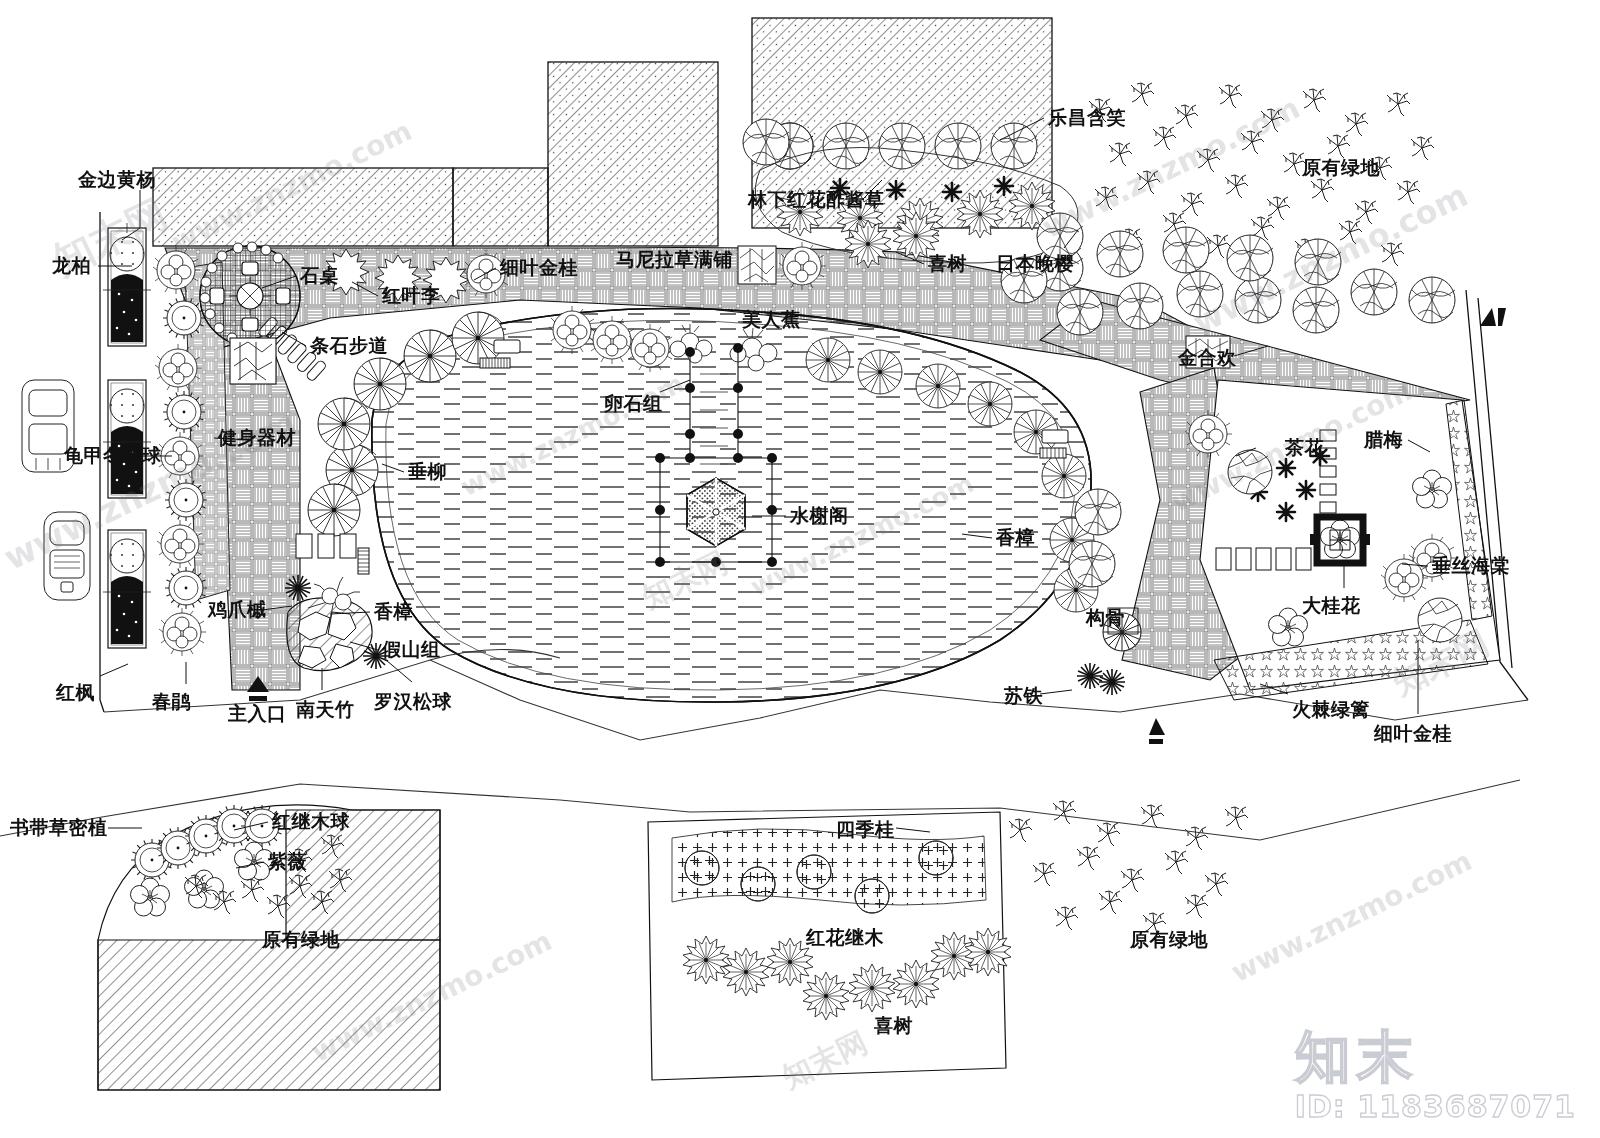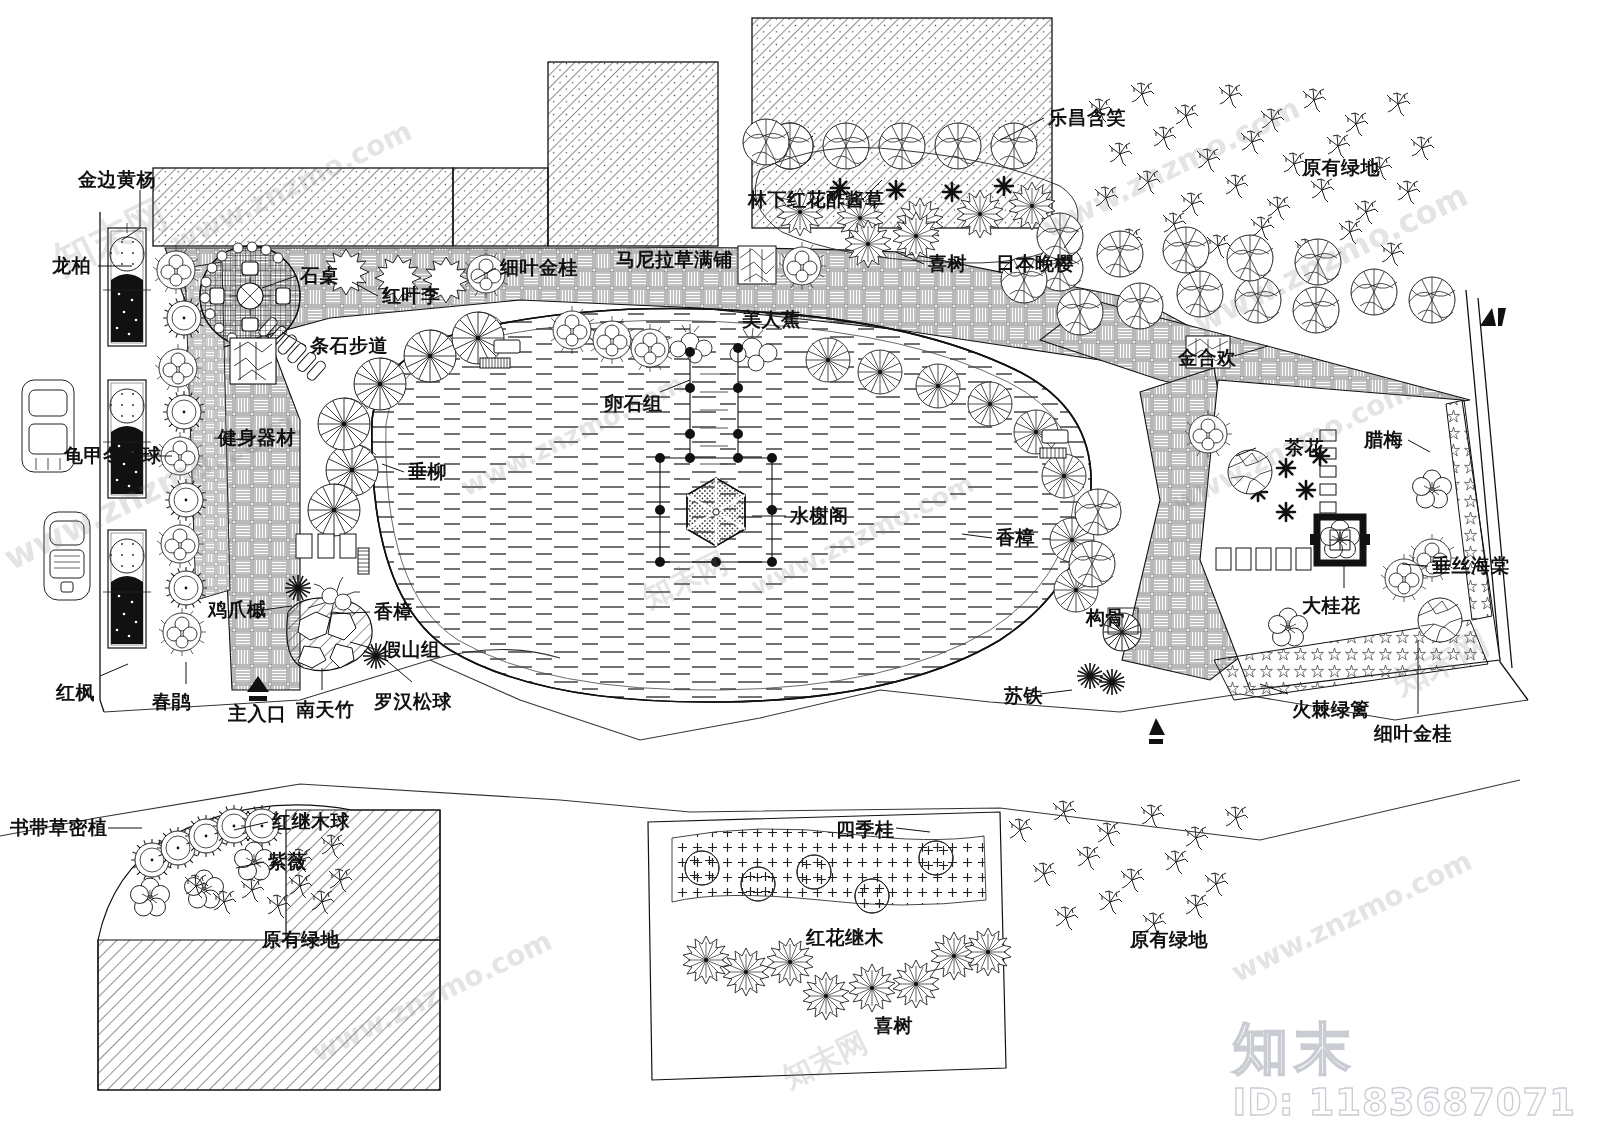--- a/index.html
+++ b/index.html
@@ -12,21 +12,21 @@
        white-space:nowrap;color:#111;letter-spacing:.5px;
        font-family:Liberation Serif, serif;}
   .wm{position:absolute;color:rgba(120,120,130,.20);font-weight:700;
       white-space:nowrap;pointer-events:none;
       font-family:"DejaVu Sans","Liberation Sans",sans-serif;}
   #brand{position:absolute;right:24px;bottom:14px;
          pointer-events:none;}
   #brand .zw{font-size:56px;font-weight:700;color:#fff;
      -webkit-text-stroke:1.5px #c9ccd2;text-stroke:1.5px #c9ccd2;
      letter-spacing:6px;line-height:1;}
-  #brand .zid{font-size:37px;font-weight:700;color:#fff;
+  #brand .zid{font-size:30px;font-weight:700;color:#fff;
      -webkit-text-stroke:1.3px #c9ccd2;letter-spacing:1px;margin-top:4px;}
 </style>
 </head>
 <body>
 
 <div id="canvas">
 
 <svg width="1600" height="1138" viewBox="0 0 1600 1138">
   <defs>
 

